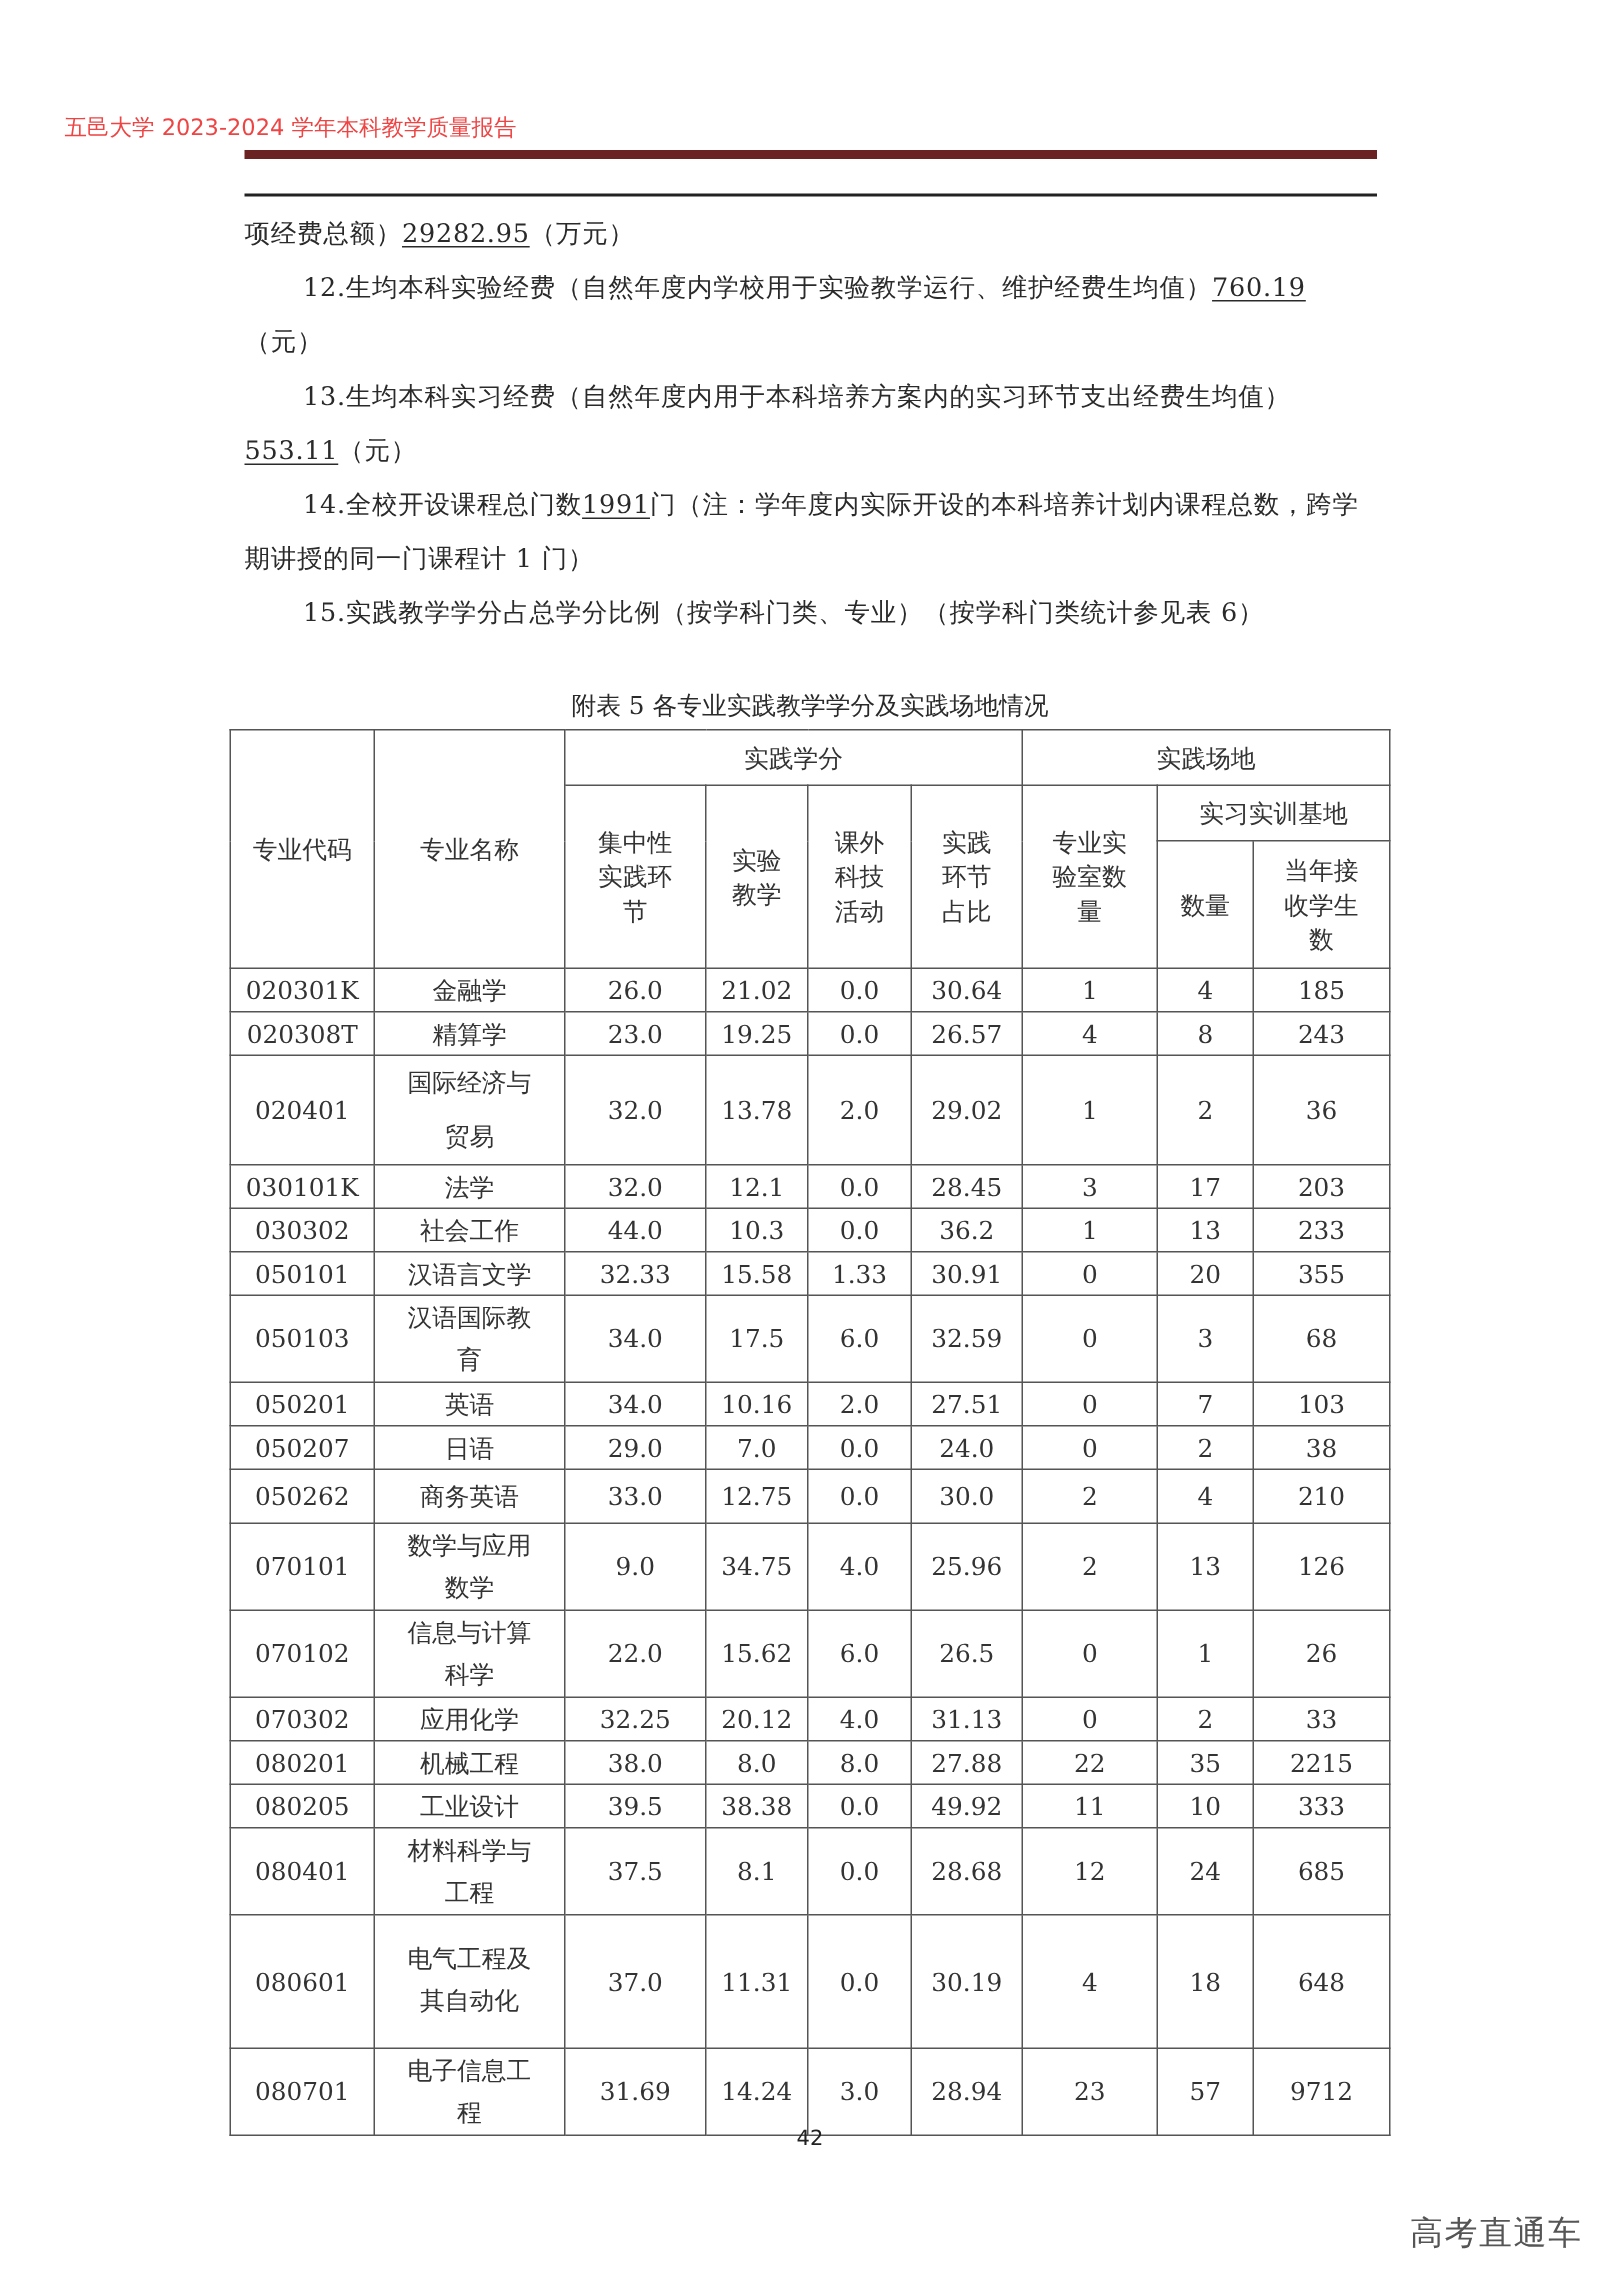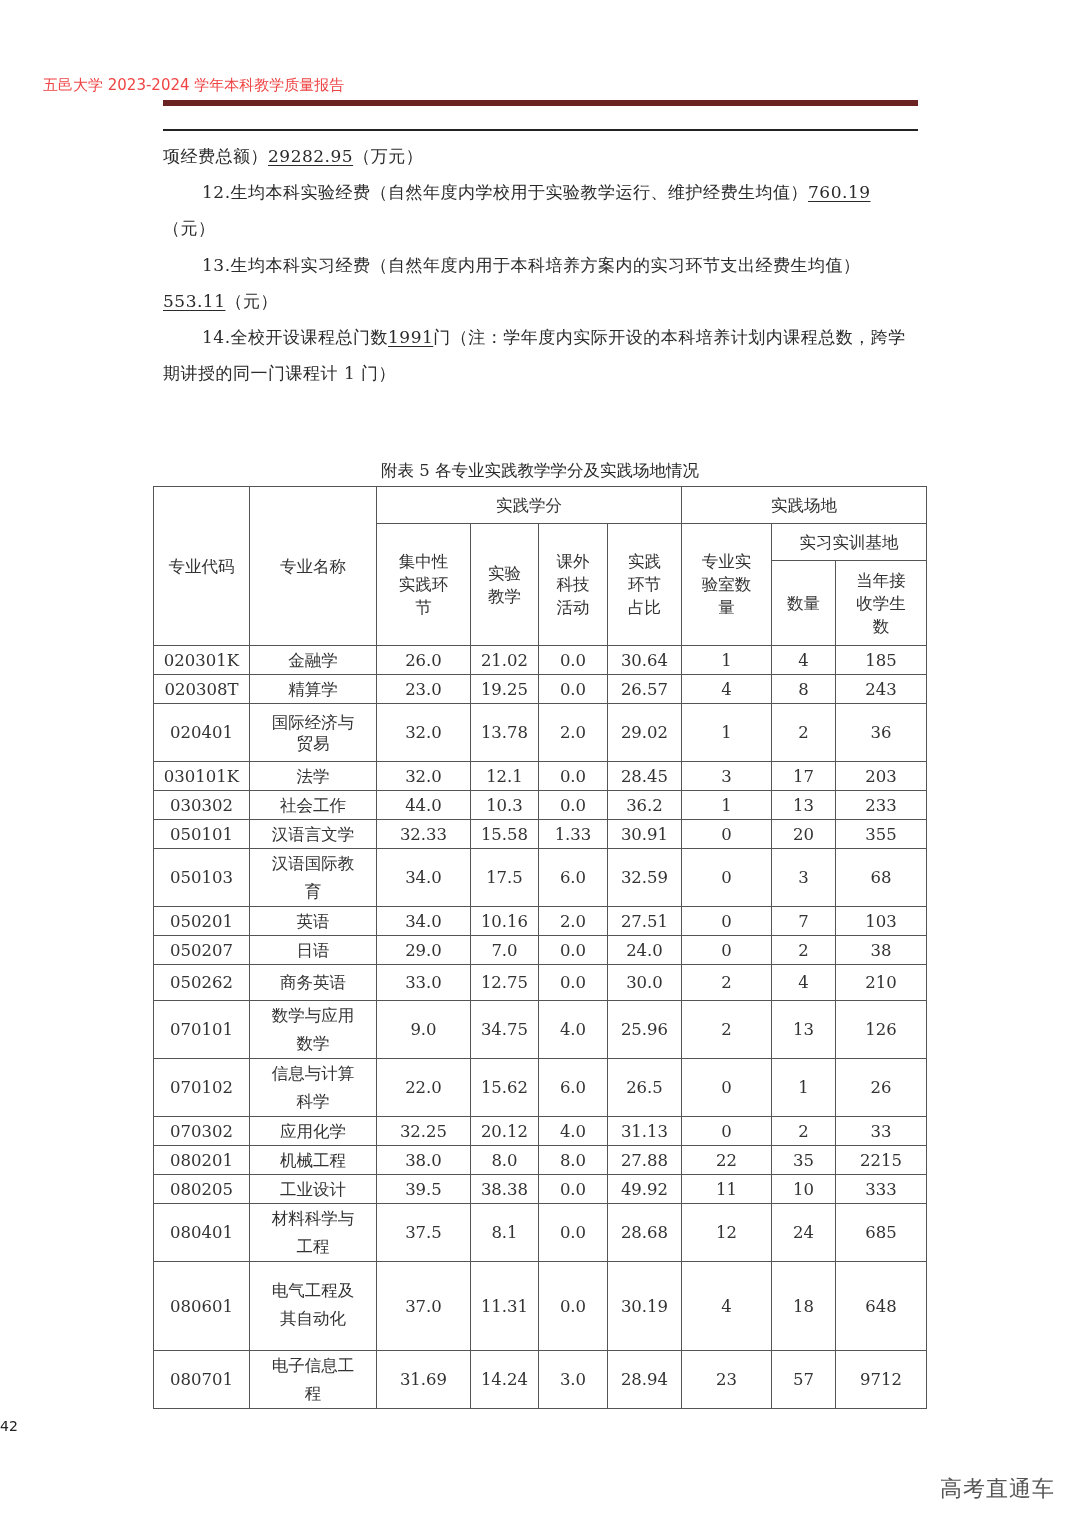--- a/index.html
+++ b/index.html
@@ -12,37 +12,38 @@
   .body-text { position: absolute; left: 163px; width: 755px; top: 138px; font-size: 17px; line-height: 36.2px;
                letter-spacing: 0.5px; }
   .body-text p { margin: 0; }
   .indent { text-indent: 39px; }
   .u { text-decoration: underline; text-underline-offset: 3px; }
   .table-caption { position: absolute; left: 0; width: 1080px; top: 460px; text-align: center; font-size: 16.5px; }
   table.practice { position: absolute; left: 153px; top: 486px; border-collapse: collapse; table-layout: fixed;
                    font-size: 16.5px; color: #333; }
   table.practice td, table.practice th { border: 1.3px solid #555; text-align: center; vertical-align: middle;
                    padding: 0 2px; font-weight: normal; line-height: 23px; }
-  .page-number { position: absolute; left: 0; width: 1080px; top: 1418px; text-align: left;
+  .page-number { position: absolute; left: 0; width: 1080px; top: 1418px; text-align: center;
                  font-family: "DejaVu Sans", "Liberation Sans", sans-serif; font-size: 14px; color: #222; }
   .watermark { position: absolute; left: 940px; top: 1474px; font-family: Liberation Serif, serif;
                font-size: 22px; color: #555; letter-spacing: 1px; }
 </style>
 </head>
 <body>
 
 <div class="header-title">五邑大学 2023-2024 学年本科教学质量报告</div>
 <div class="rule-maroon"></div>
 <div class="rule-black"></div>
 
 <div class="body-text">
   <p><span>项经费总额）</span><span class="u">29282.95</span><span>（万元）</span></p>
   <p class="indent"><span>12.生均本科实验经费（自然年度内学校用于实验教学运行、维护经费生均值）</span><span class="u">760.19</span><span>（元）</span></p>
   <p class="indent"><span>13.生均本科实习经费（自然年度内用于本科培养方案内的实习环节支出经费生均值）</span><span class="u">553.11</span><span>（元）</span></p>
   <p class="indent"><span>14.全校开设课程总门数</span><span class="u">1991</span><span>门（注：学年度内实际开设的本科培养计划内课程总数，跨学期讲授的同一门课程计 1 门）</span></p>
+  <p class="indent">15.实践教学学分占总学分比例（按学科门类、专业）（按学科门类统计参见表 6）</p>
 </div>
 
 <div class="table-caption">附表 5 各专业实践教学学分及实践场地情况</div>
 
 <table class="practice">
   <colgroup>
     <col style="width:96px">
       <col style="width:127px">
       <col style="width:94px">
       <col style="width:68px">
@@ -103,21 +104,21 @@
         <td>19.25</td>
         <td>0.0</td>
         <td>26.57</td>
         <td>4</td>
         <td>8</td>
         <td>243</td>
       </tr>
       <tr style="height: 58px;">
         <td>020401</td>
         <td>
-          <div style="width: 5.1em; margin: 0px auto; line-height: 21px;">国际经济与贸易</div>
+          <div style="width: 5.1em; margin: 0px auto; line-height: 36px;">国际经济与贸易</div>
         </td>
         <td>32.0</td>
         <td>13.78</td>
         <td>2.0</td>
         <td>29.02</td>
         <td>1</td>
         <td>2</td>
         <td>36</td>
       </tr>
       <tr style="height: 29px;">

